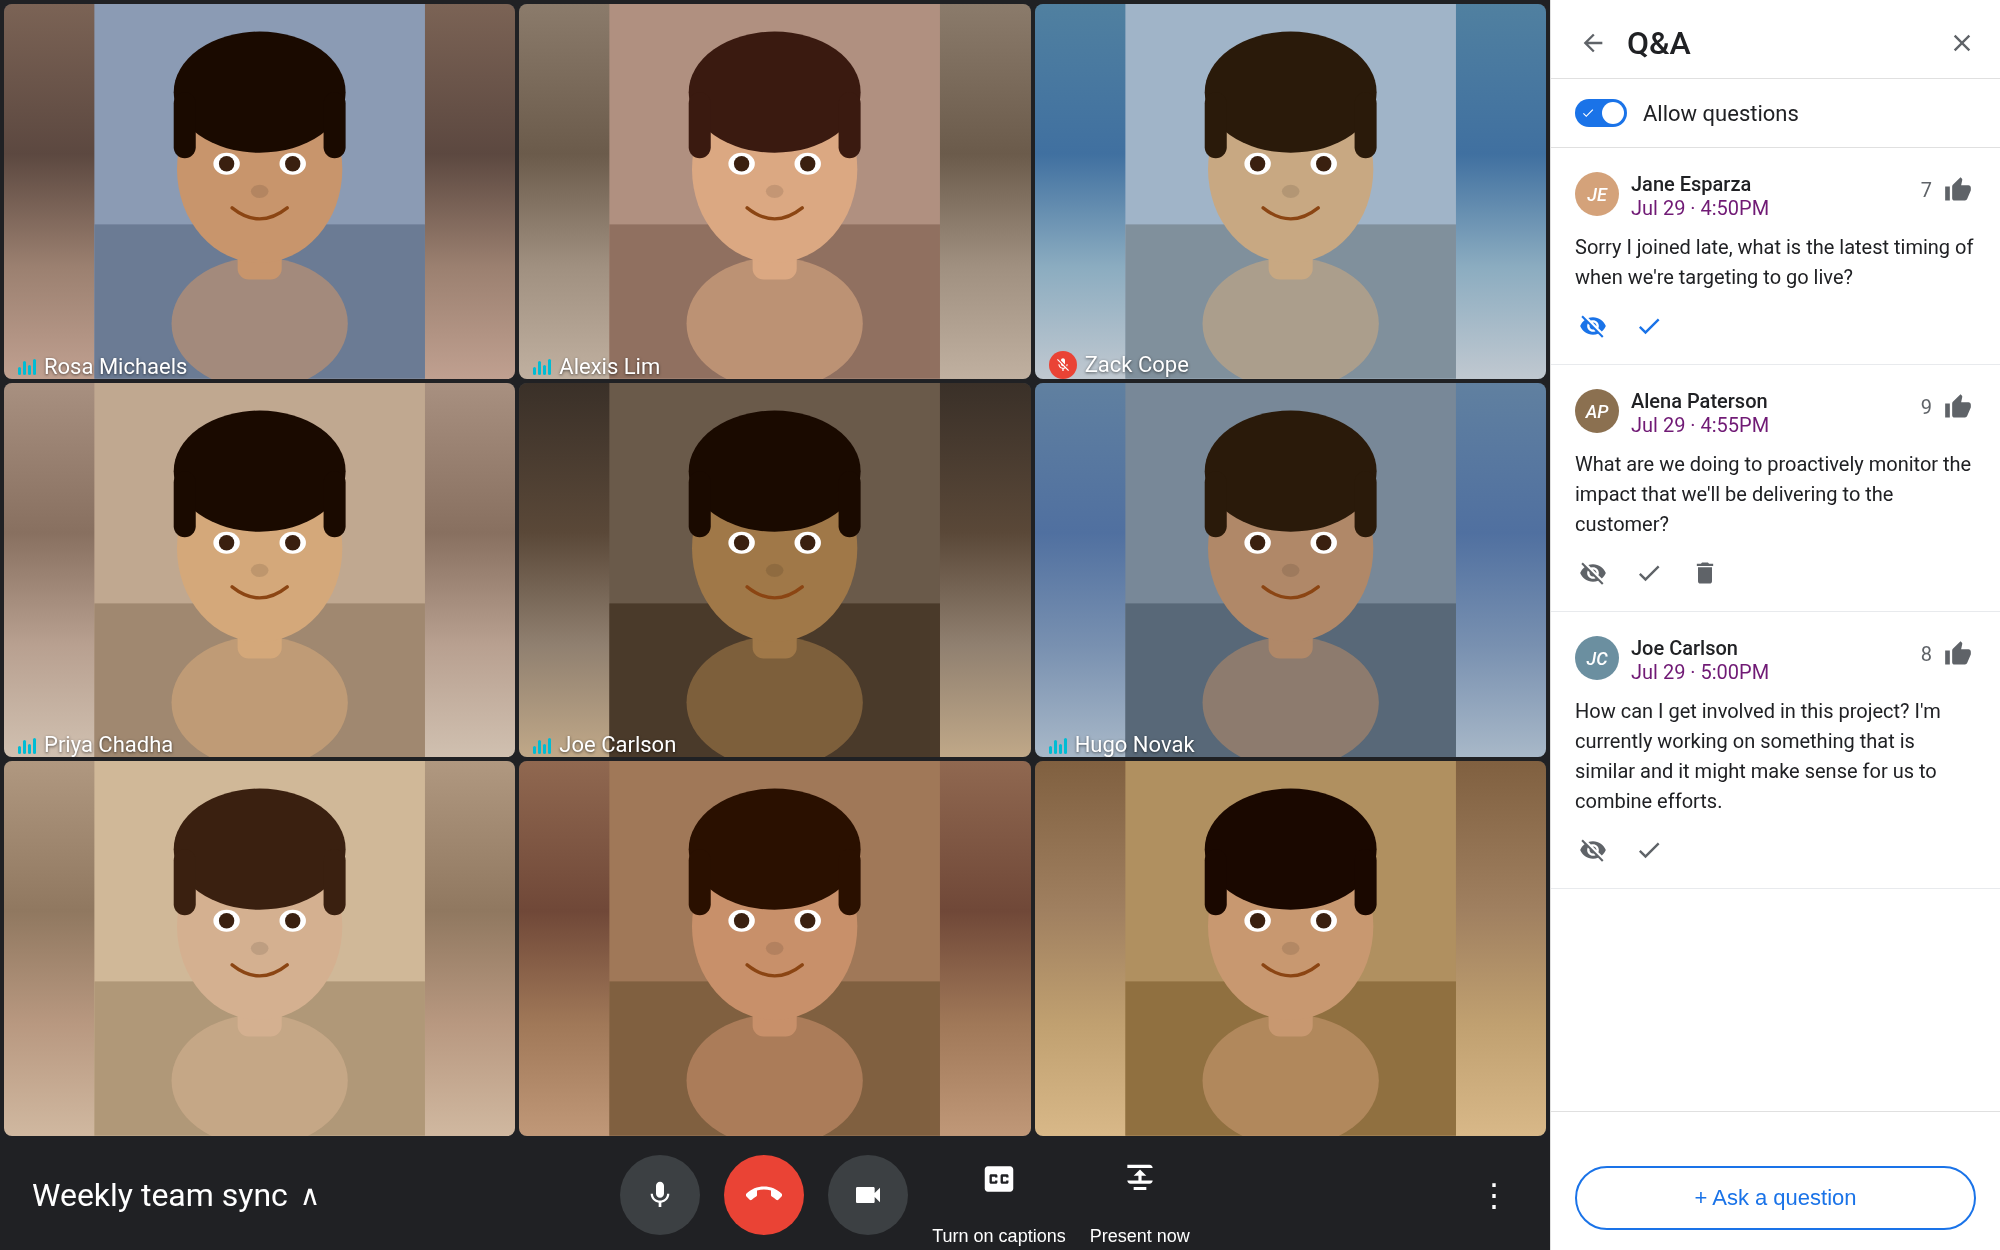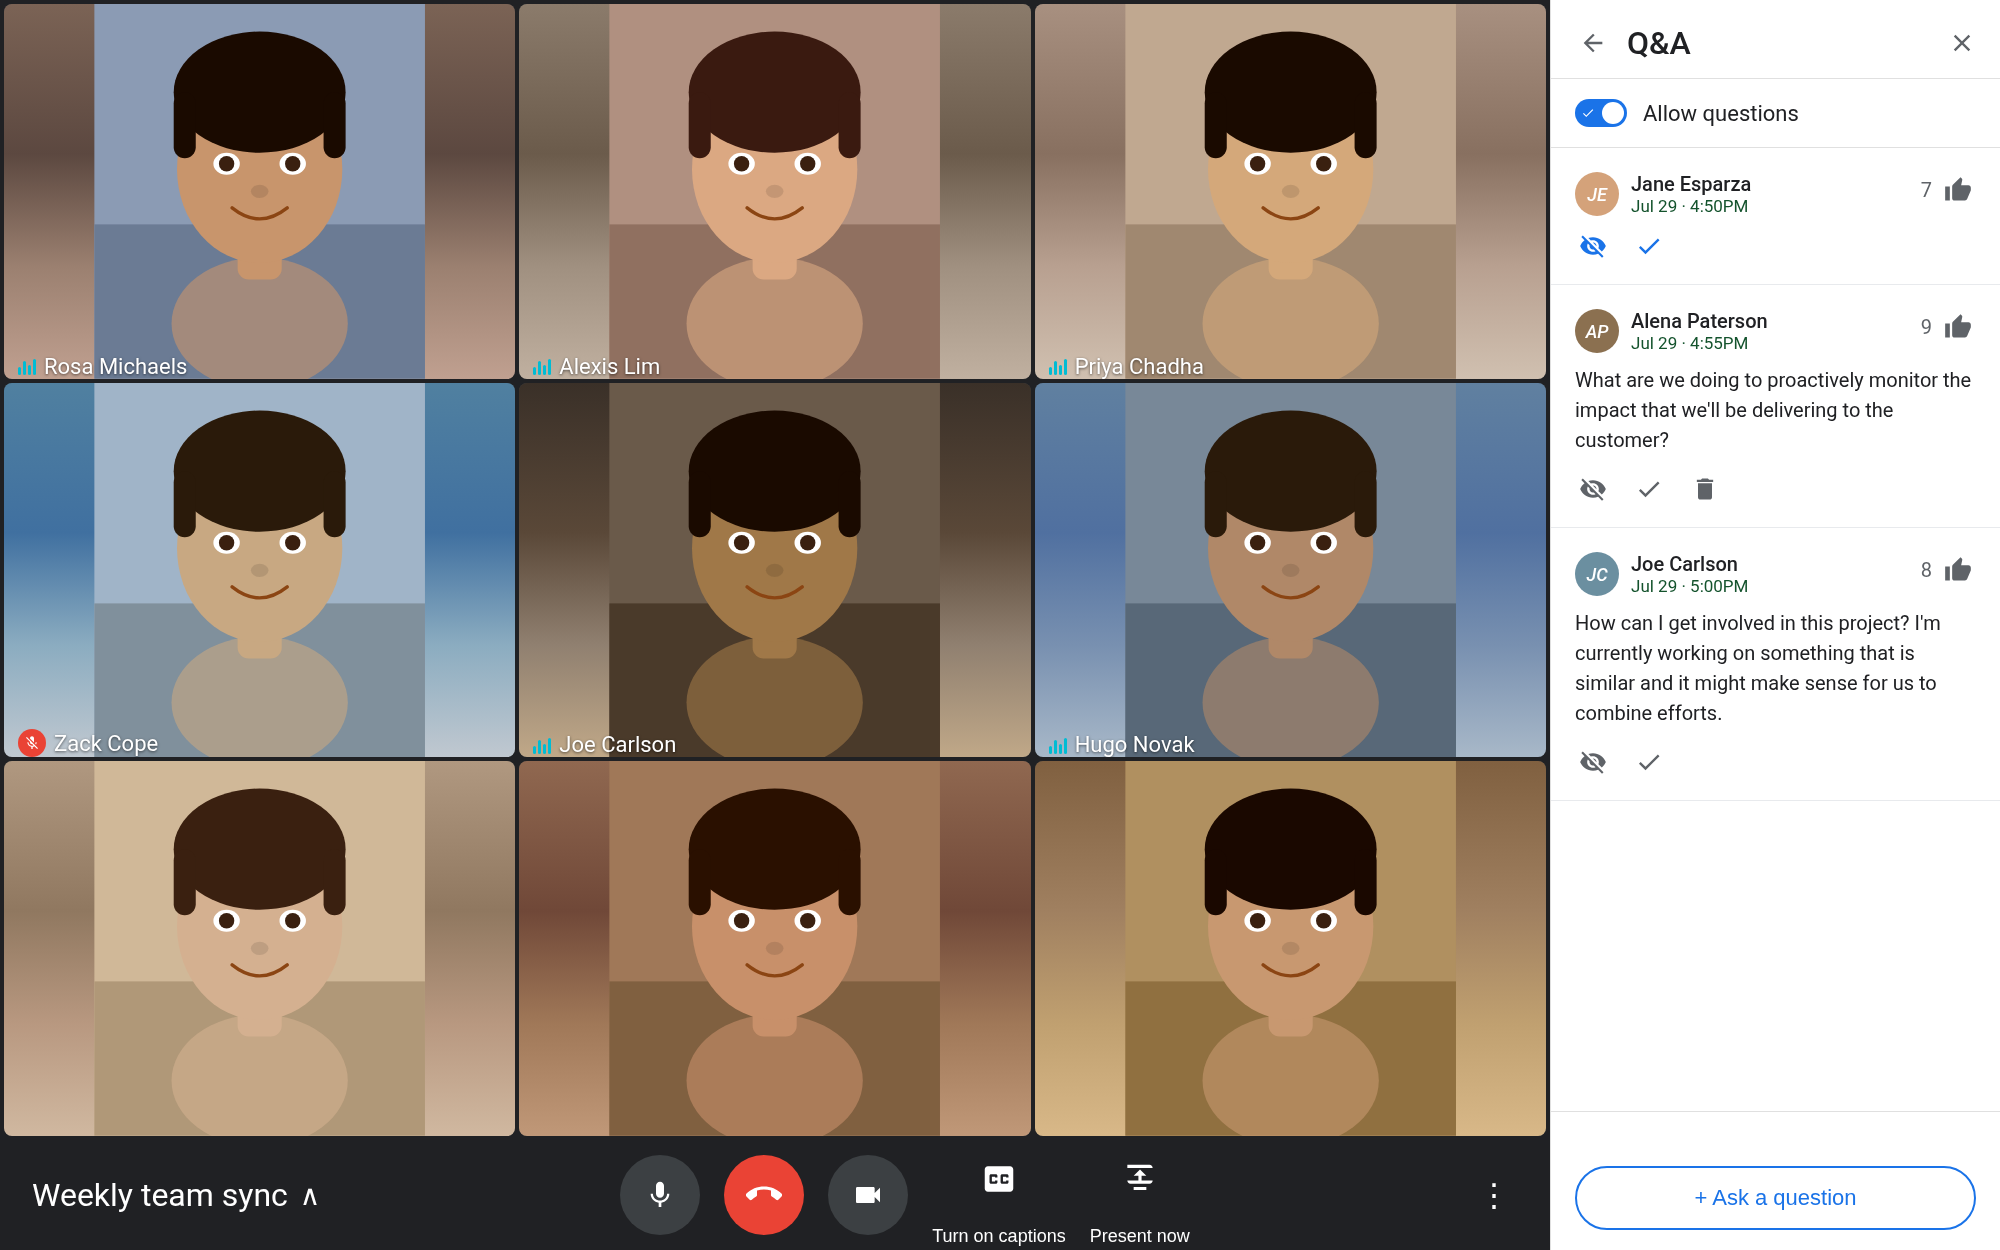--- a/index.html
+++ b/index.html
@@ -321,22 +321,22 @@
       flex: 1;
     }
 
     .q-name {
       font-size: 20px;
       font-weight: 500;
       color: #202124;
     }
 
     .q-time {
-      font-size: 17px;
-      color: #14532d;
+      font-size: 20px;
+      color: #701a75;
     }
 
     .q-likes {
       display: flex;
       align-items: center;
       gap: 8px;
       color: #5f6368;
     }
 
     .q-likes .count {
@@ -490,20 +490,54 @@
         <div class="name-tag"><span class="mic-icon">
         <div class="mic-bars">
           <span style="height:8px"></span>
           <span style="height:14px"></span>
           <span style="height:10px"></span>
           <span style="height:16px"></span>
         </div>
       </span>Alexis Lim</div>
       </div>
       <div class="video-cell">
+        <div class="face-art cell-bg-3" style="width: 100%; height: 100%;">
+          <svg viewBox="0 0 300 340" xmlns="http://www.w3.org/2000/svg" style="width:100%;height:100%;position:absolute;top:0;left:0;">
+    <rect width="300" height="340" fill="#A0B4C8"></rect>
+    <rect x="0" y="200" width="300" height="140" fill="#80909C"></rect>
+
+    <ellipse cx="150" cy="290" rx="80" ry="60" fill="#C8A882" opacity="0.6"></ellipse>
+
+    <rect x="130" y="200" width="40" height="50" rx="10" fill="#C8A882"></rect>
+
+    <ellipse cx="150" cy="150" rx="75" ry="85" fill="#C8A882"></ellipse>
+
+    <ellipse cx="150" cy="80" rx="78" ry="55" fill="#2a1a0a"></ellipse>
+    <rect x="72" y="80" width="20" height="60" rx="10" fill="#2a1a0a"></rect>
+    <rect x="208" y="80" width="20" height="60" rx="10" fill="#2a1a0a"></rect>
+
+    <ellipse cx="120" cy="145" rx="12" ry="10" fill="white"></ellipse>
+    <ellipse cx="120" cy="145" rx="7" ry="7" fill="#3a2010"></ellipse>
+    <ellipse cx="180" cy="145" rx="12" ry="10" fill="white"></ellipse>
+    <ellipse cx="180" cy="145" rx="7" ry="7" fill="#3a2010"></ellipse>
+
+    <path d="M 125 185 Q 150 205 175 185" stroke="#8B4513" stroke-width="3" fill="none" stroke-linecap="round"></path>
+
+    <ellipse cx="150" cy="170" rx="8" ry="6" fill="rgba(0,0,0,0.1)"></ellipse>
+  </svg>
+        </div>
+        <div class="name-tag"><span>
+        <div class="mic-muted">
+          <svg width="16" height="16" viewBox="0 0 24 24" fill="white">
+            <path d="M19 11h-1.7c0 .74-.16 1.43-.43 2.05l1.23 1.23c.56-.98.9-2.09.9-3.28zm-4.02.17c0-.06.02-.11.02-.17V5c0-1.66-1.34-3-3-3S9 3.34 9 5v.18l5.98 5.99zM4.27 3L3 4.27l6.01 6.01V11c0 1.66 1.33 3 2.99 3 .22 0 .44-.03.65-.08l1.66 1.66c-.71.33-1.5.52-2.31.52-2.76 0-5.3-2.1-5.3-5.1H5c0 3.41 2.72 6.23 6 6.72V21h2v-3.28c.91-.13 1.77-.45 2.54-.9L19.73 21 21 19.73 4.27 3z"></path>
+          </svg>
+        </div>
+      </span>Zack Cope</div>
+      </div>
+      <div class="video-cell">
         <div class="face-art cell-bg-4" style="width: 100%; height: 100%;">
           <svg viewBox="0 0 300 340" xmlns="http://www.w3.org/2000/svg" style="width:100%;height:100%;position:absolute;top:0;left:0;">
     <rect width="300" height="340" fill="#C0A890"></rect>
     <rect x="0" y="200" width="300" height="140" fill="#A08870"></rect>
 
     <ellipse cx="150" cy="290" rx="80" ry="60" fill="#D4A87A" opacity="0.6"></ellipse>
 
     <rect x="130" y="200" width="40" height="50" rx="10" fill="#D4A87A"></rect>
 
     <ellipse cx="150" cy="150" rx="75" ry="85" fill="#D4A87A"></ellipse>
@@ -523,54 +557,20 @@
   </svg>
         </div>
         <div class="name-tag"><span class="mic-icon">
         <div class="mic-bars">
           <span style="height:8px"></span>
           <span style="height:14px"></span>
           <span style="height:10px"></span>
           <span style="height:16px"></span>
         </div>
       </span>Priya Chadha</div>
-      </div>
-      <div class="video-cell">
-        <div class="face-art cell-bg-3" style="width: 100%; height: 100%;">
-          <svg viewBox="0 0 300 340" xmlns="http://www.w3.org/2000/svg" style="width:100%;height:100%;position:absolute;top:0;left:0;">
-    <rect width="300" height="340" fill="#A0B4C8"></rect>
-    <rect x="0" y="200" width="300" height="140" fill="#80909C"></rect>
-
-    <ellipse cx="150" cy="290" rx="80" ry="60" fill="#C8A882" opacity="0.6"></ellipse>
-
-    <rect x="130" y="200" width="40" height="50" rx="10" fill="#C8A882"></rect>
-
-    <ellipse cx="150" cy="150" rx="75" ry="85" fill="#C8A882"></ellipse>
-
-    <ellipse cx="150" cy="80" rx="78" ry="55" fill="#2a1a0a"></ellipse>
-    <rect x="72" y="80" width="20" height="60" rx="10" fill="#2a1a0a"></rect>
-    <rect x="208" y="80" width="20" height="60" rx="10" fill="#2a1a0a"></rect>
-
-    <ellipse cx="120" cy="145" rx="12" ry="10" fill="white"></ellipse>
-    <ellipse cx="120" cy="145" rx="7" ry="7" fill="#3a2010"></ellipse>
-    <ellipse cx="180" cy="145" rx="12" ry="10" fill="white"></ellipse>
-    <ellipse cx="180" cy="145" rx="7" ry="7" fill="#3a2010"></ellipse>
-
-    <path d="M 125 185 Q 150 205 175 185" stroke="#8B4513" stroke-width="3" fill="none" stroke-linecap="round"></path>
-
-    <ellipse cx="150" cy="170" rx="8" ry="6" fill="rgba(0,0,0,0.1)"></ellipse>
-  </svg>
-        </div>
-        <div class="name-tag"><span>
-        <div class="mic-muted">
-          <svg width="16" height="16" viewBox="0 0 24 24" fill="white">
-            <path d="M19 11h-1.7c0 .74-.16 1.43-.43 2.05l1.23 1.23c.56-.98.9-2.09.9-3.28zm-4.02.17c0-.06.02-.11.02-.17V5c0-1.66-1.34-3-3-3S9 3.34 9 5v.18l5.98 5.99zM4.27 3L3 4.27l6.01 6.01V11c0 1.66 1.33 3 2.99 3 .22 0 .44-.03.65-.08l1.66 1.66c-.71.33-1.5.52-2.31.52-2.76 0-5.3-2.1-5.3-5.1H5c0 3.41 2.72 6.23 6 6.72V21h2v-3.28c.91-.13 1.77-.45 2.54-.9L19.73 21 21 19.73 4.27 3z"></path>
-          </svg>
-        </div>
-      </span>Zack Cope</div>
       </div>
       <div class="video-cell">
         <div class="face-art cell-bg-5" style="width: 100%; height: 100%;">
           <svg viewBox="0 0 300 340" xmlns="http://www.w3.org/2000/svg" style="width:100%;height:100%;position:absolute;top:0;left:0;">
     <rect width="300" height="340" fill="#6a5a4a"></rect>
     <rect x="0" y="200" width="300" height="140" fill="#4a3a2a"></rect>
 
     <ellipse cx="150" cy="290" rx="80" ry="60" fill="#A07848" opacity="0.6"></ellipse>
 
     <rect x="130" y="200" width="40" height="50" rx="10" fill="#A07848"></rect>
@@ -805,20 +805,21 @@
       </div>
       <div class="q-likes">
         <span class="count">7</span>
         <button class="q-action-btn">
           <svg viewBox="0 0 24 24" fill="currentColor">
             <path d="M1 21h4V9H1v12zm22-11c0-1.1-.9-2-2-2h-6.31l.95-4.57.03-.32c0-.41-.17-.79-.44-1.06L14.17 1 7.59 7.59C7.22 7.95 7 8.45 7 9v10c0 1.1.9 2 2 2h9c.83 0 1.54-.5 1.84-1.22l3.02-7.05c.09-.23.14-.47.14-.73v-2z"></path>
           </svg>
         </button>
       </div>
     </div>
+    <div class="q-text">Sorry I joined late, what is the latest timing of when we're targeting to go live?</div>
     <div class="q-actions">
       <button class="q-action-btn active" title="Hide">
       <svg viewBox="0 0 24 24" fill="currentColor">
               <path d="M12 7c2.76 0 5 2.24 5 5 0 .65-.13 1.26-.36 1.83l2.92 2.92c1.51-1.26 2.7-2.89 3.43-4.75-1.73-4.39-6-7.5-11-7.5-1.4 0-2.74.25-3.98.7l2.16 2.16C10.74 7.13 11.35 7 12 7zM2 4.27l2.28 2.28.46.46C3.08 8.3 1.78 10.02 1 12c1.73 4.39 6 7.5 11 7.5 1.55 0 3.03-.3 4.38-.84l.42.42L19.73 22 21 20.73 3.27 3 2 4.27zM7.53 9.8l1.55 1.55c-.05.21-.08.43-.08.65 0 1.66 1.34 3 3 3 .22 0 .44-.03.65-.08l1.55 1.55c-.67.33-1.41.53-2.2.53-2.76 0-5-2.24-5-5 0-.79.2-1.53.53-2.2zm4.31-.78l3.15 3.15.02-.16c0-1.66-1.34-3-3-3l-.17.01z"></path>
             </svg>
     </button>
           <button class="q-action-btn active" title="Mark as answered">
       <svg viewBox="0 0 24 24" fill="#1a73e8">
               <path d="M9 16.17L4.83 12l-1.42 1.41L9 19 21 7l-1.41-1.41z"></path>
             </svg>

